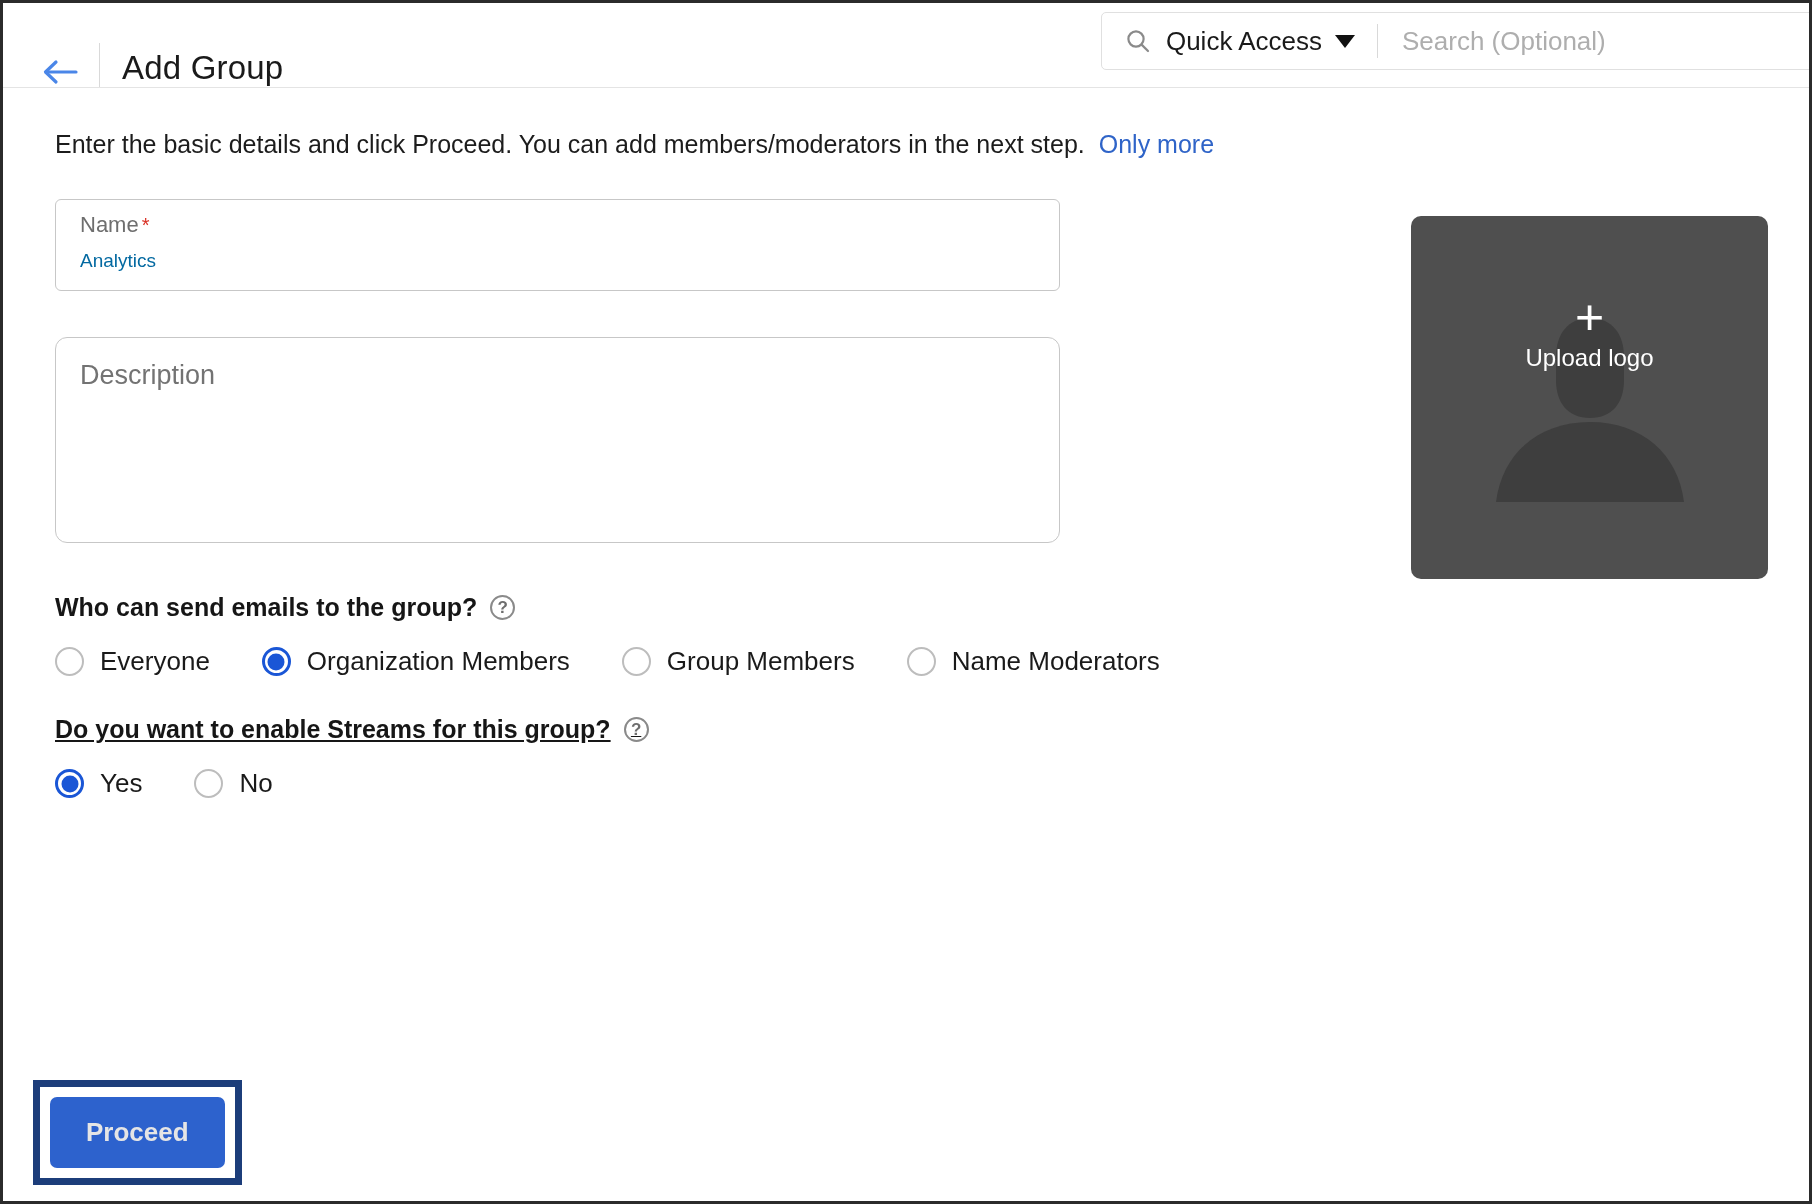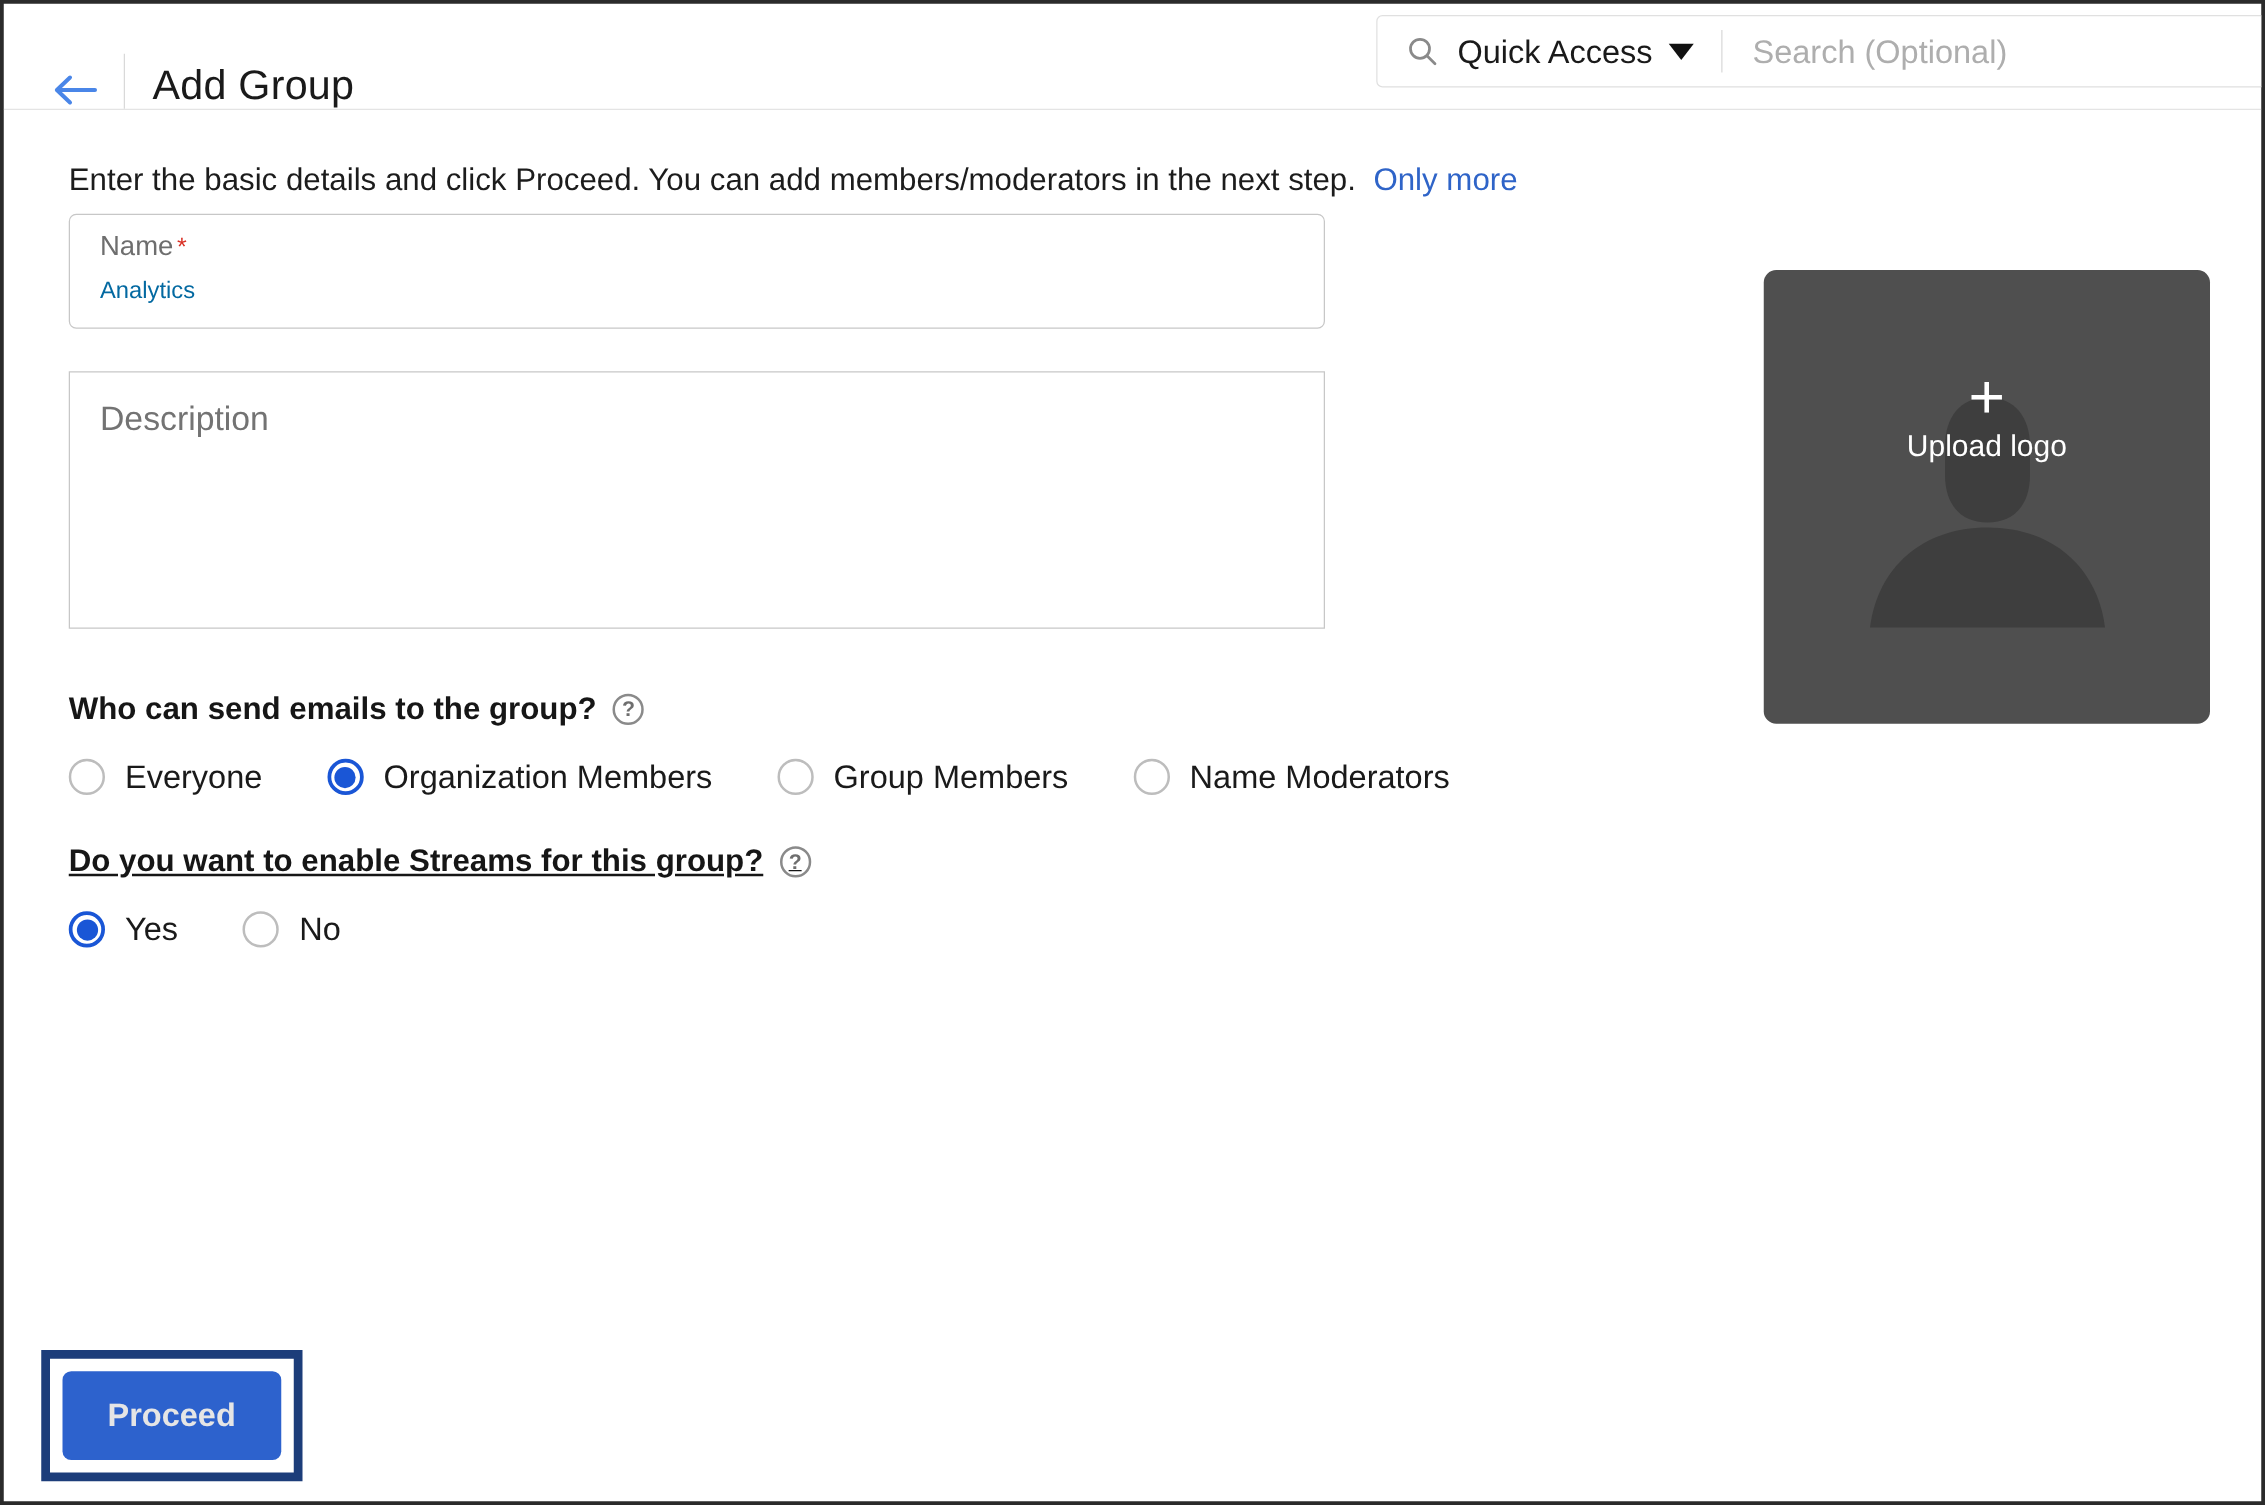--- a/index.html
+++ b/index.html
@@ -117,21 +117,21 @@
   }
   .intro .learn {
     color: #2f64c8;
     margin-left: 14px;
     cursor: pointer;
   }
 
   .form-col { width: 1005px; }
 
   .field {
-    margin-top: 12px;
+    margin-top: 40px;
     border: 1px solid #c7c7c7;
     border-radius: 6px;
     box-sizing: border-box;
     position: relative;
     background: #ffffff;
   }
   .field-name { height: 92px; padding: 14px 24px 0 24px; }
   .field-email { height: 92px; padding: 14px 24px 0 24px; display: flex; }
   .field-label {
     font-size: 22px;
@@ -166,22 +166,22 @@
     position: absolute;
     right: 26px;
     top: 50%;
     transform: translateY(-10%);
     cursor: pointer;
   }
   .field-desc {
     height: 206px;
     padding: 22px 24px;
     border: 1px solid #c7c7c7;
-    border-radius: 0;
-    margin-top: 34px;
+    border-radius: 12px;
+    margin-top: 46px;
     box-sizing: border-box;
   }
   .desc-placeholder {
     font-size: 27px;
     color: #737373;
   }
 
   
   .question {
     font-size: 25px;

